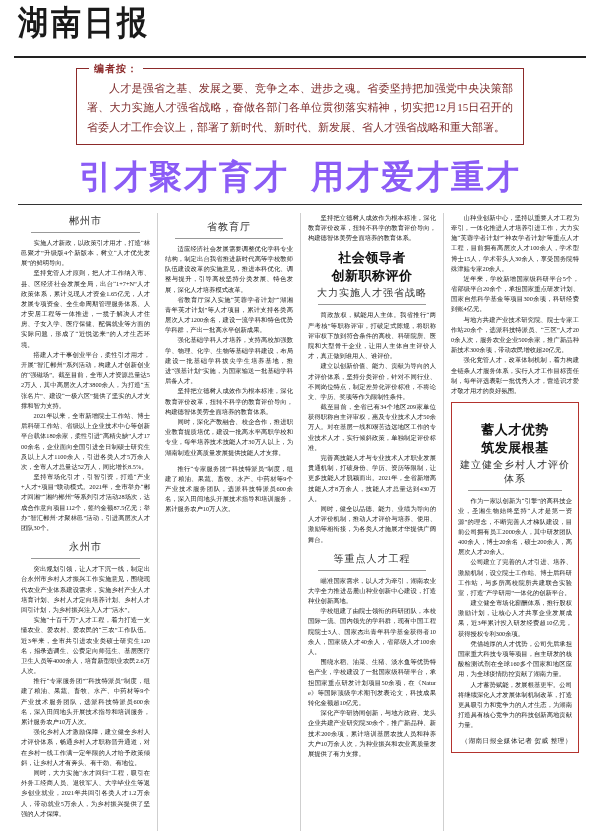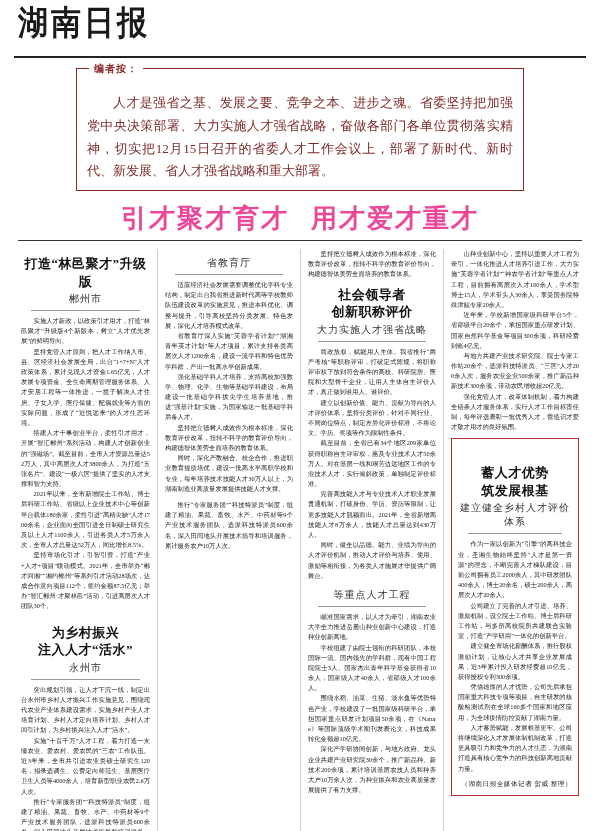--- a/index.html
+++ b/index.html
@@ -58,37 +58,37 @@
     top: -7px;
     left: 12px;
     background: #fff;
     padding: 0 5px;
     font-size: 10px;
     font-weight: bold;
     color: #8c2a2a;
     letter-spacing: 1px;
   }
   .editor-note-body {
-    font-size: 13px;
+    font-size: 11px;
     line-height: 1.75;
     text-align: justify;
     color: #7d2a2a;
     text-indent: 2em;
-    margin: 17px 0 0 0;
+    margin: 4px 0 0 0;
   }
   .editor-note-body + .editor-note-body { margin-top: 0; }
 
   
   .headline {
     text-align: center;
-    font-size: 26px;
+    font-size: 33px;
     font-weight: bold;
     letter-spacing: 2px;
     margin: 10px 0 4px 0;
-    color: #ec4899;
+    color: #8b5cf6;
     font-family: "Liberation Serif", "DejaVu Serif", serif;
   }
   .headline .gap { display: inline-block; width: 22px; }
   .headline-rule {
     border-bottom: 1px solid #333;
     margin: 2px 4px 8px 4px;
   }
 
   
   .columns {
@@ -134,21 +134,21 @@
     word-break: break-all;
   }
 
   
   .boxed {
     border: 1px solid #b3332e;
     padding: 6px 6px 6px 6px;
     margin-top: 6px;
     box-sizing: border-box;
   }
-  .boxed .art-title { margin-top: 19px; }
+  .boxed .art-title { margin-top: 12px; }
 
   .credit {
     text-align: right;
     font-size: 6.6px;
     margin-top: 6px;
     color: #222;
     letter-spacing: 0.5px;
   }
   .spacer-sm { height: 6px; }
 </style>
@@ -169,33 +169,30 @@
 
   <div class="headline">
     <span>引才聚才育才</span><span class="gap"></span><span>用才爱才重才</span>
   </div>
   <div class="headline-rule"></div>
 
   <div class="columns">
 
     <div class="col">
       <div>
-        <div class="art-title">打造“林邑聚才”升级版</div>
         <div class="byline">郴州市</div>
         <div class="art-rule"></div>
         <div class="body-text">实施人才新政，以政策引才用才，打造“林邑聚才”升级版4个新版本，树立“人才优先发展”的鲜明导向。</div>
         <div class="body-text">坚持党管人才原则，把人才工作纳入市、县、区经济社会发展全局，出台“1+7+N”人才政策体系，累计兑现人才资金1.65亿元，人才发展专项资金、全生命周期管理服务体系、人才安居工程等一体推进，一揽子解决人才住房、子女入学、医疗保健、配偶就业等方面的实际问题，形成了“近悦远来”的人才生态环境。</div>
         <div class="body-text">搭建人才干事创业平台，柔性引才用才，开展“智汇郴州”系列活动，构建人才创新创业的“强磁场”。截至目前，全市人才资源总量达52万人，其中高层次人才3800余人，为打造“五张名片”、建设“一极六区”提供了坚实的人才支撑和智力支持。</div>
         <div class="body-text">2021年以来，全市新增院士工作站、博士后科研工作站、省级以上企业技术中心等创新平台载体180余家，柔性引进“高精尖缺”人才1700余名，企业面向全国引进全日制硕士研究生及以上人才1100余人，引进各类人才5万余人次，全市人才总量达52万人，同比增长8.5%。</div>
         <div class="body-text">坚持市场化引才，引智引资，打造“产业+人才+项目”联动模式。2021年，全市举办“郴才回湘”“湘约郴州”等系列引才活动28场次，达成合作意向项目112个，签约金额87.5亿元；举办“智汇郴州·才聚林邑”活动，引进高层次人才团队30个。</div>
       </div>
       <div class="spacer-sm"></div>
       <div>
-        <div class="art-title" style="white-space:pre-line;">为乡村振兴
-注入人才“活水”</div>
         <div class="byline">永州市</div>
         <div class="art-rule"></div>
         <div class="body-text">突出规划引领，让人才下沉一线，制定出台永州市乡村人才振兴工作实施意见，围绕现代农业产业体系建设需求，实施乡村产业人才培育计划、乡村人才定向培养计划、乡村人才回引计划，为乡村振兴注入人才“活水”。</div>
         <div class="body-text">实施“十百千万”人才工程，着力打造一支懂农业、爱农村、爱农民的“三农”工作队伍。近3年来，全市共引进农业类硕士研究生120名，招录选调生、公费定向师范生、基层医疗卫生人员等4000余人，培育新型职业农民2.6万人次。</div>
         <div class="body-text">推行“专家服务团”“科技特派员”制度，组建了粮油、果蔬、畜牧、水产、中药材等9个产业技术服务团队，选派科技特派员600余名，深入田间地头开展技术指导和培训服务，累计服务农户10万人次。</div>
         <div class="body-text">强化乡村人才激励保障，建立健全乡村人才评价体系，畅通乡村人才职称晋升通道，对在乡村一线工作满一定年限的人才给予政策倾斜，让乡村人才有奔头、有干劲、有地位。</div>
         <div class="body-text">同时，大力实施“永才回归”工程，吸引在外务工经商人员、退役军人、大学毕业生等返乡创业就业，2021年共回引各类人才1.2万余人，带动就业5万余人，为乡村振兴提供了坚强的人才保障。</div>
       </div>
     </div>
 

